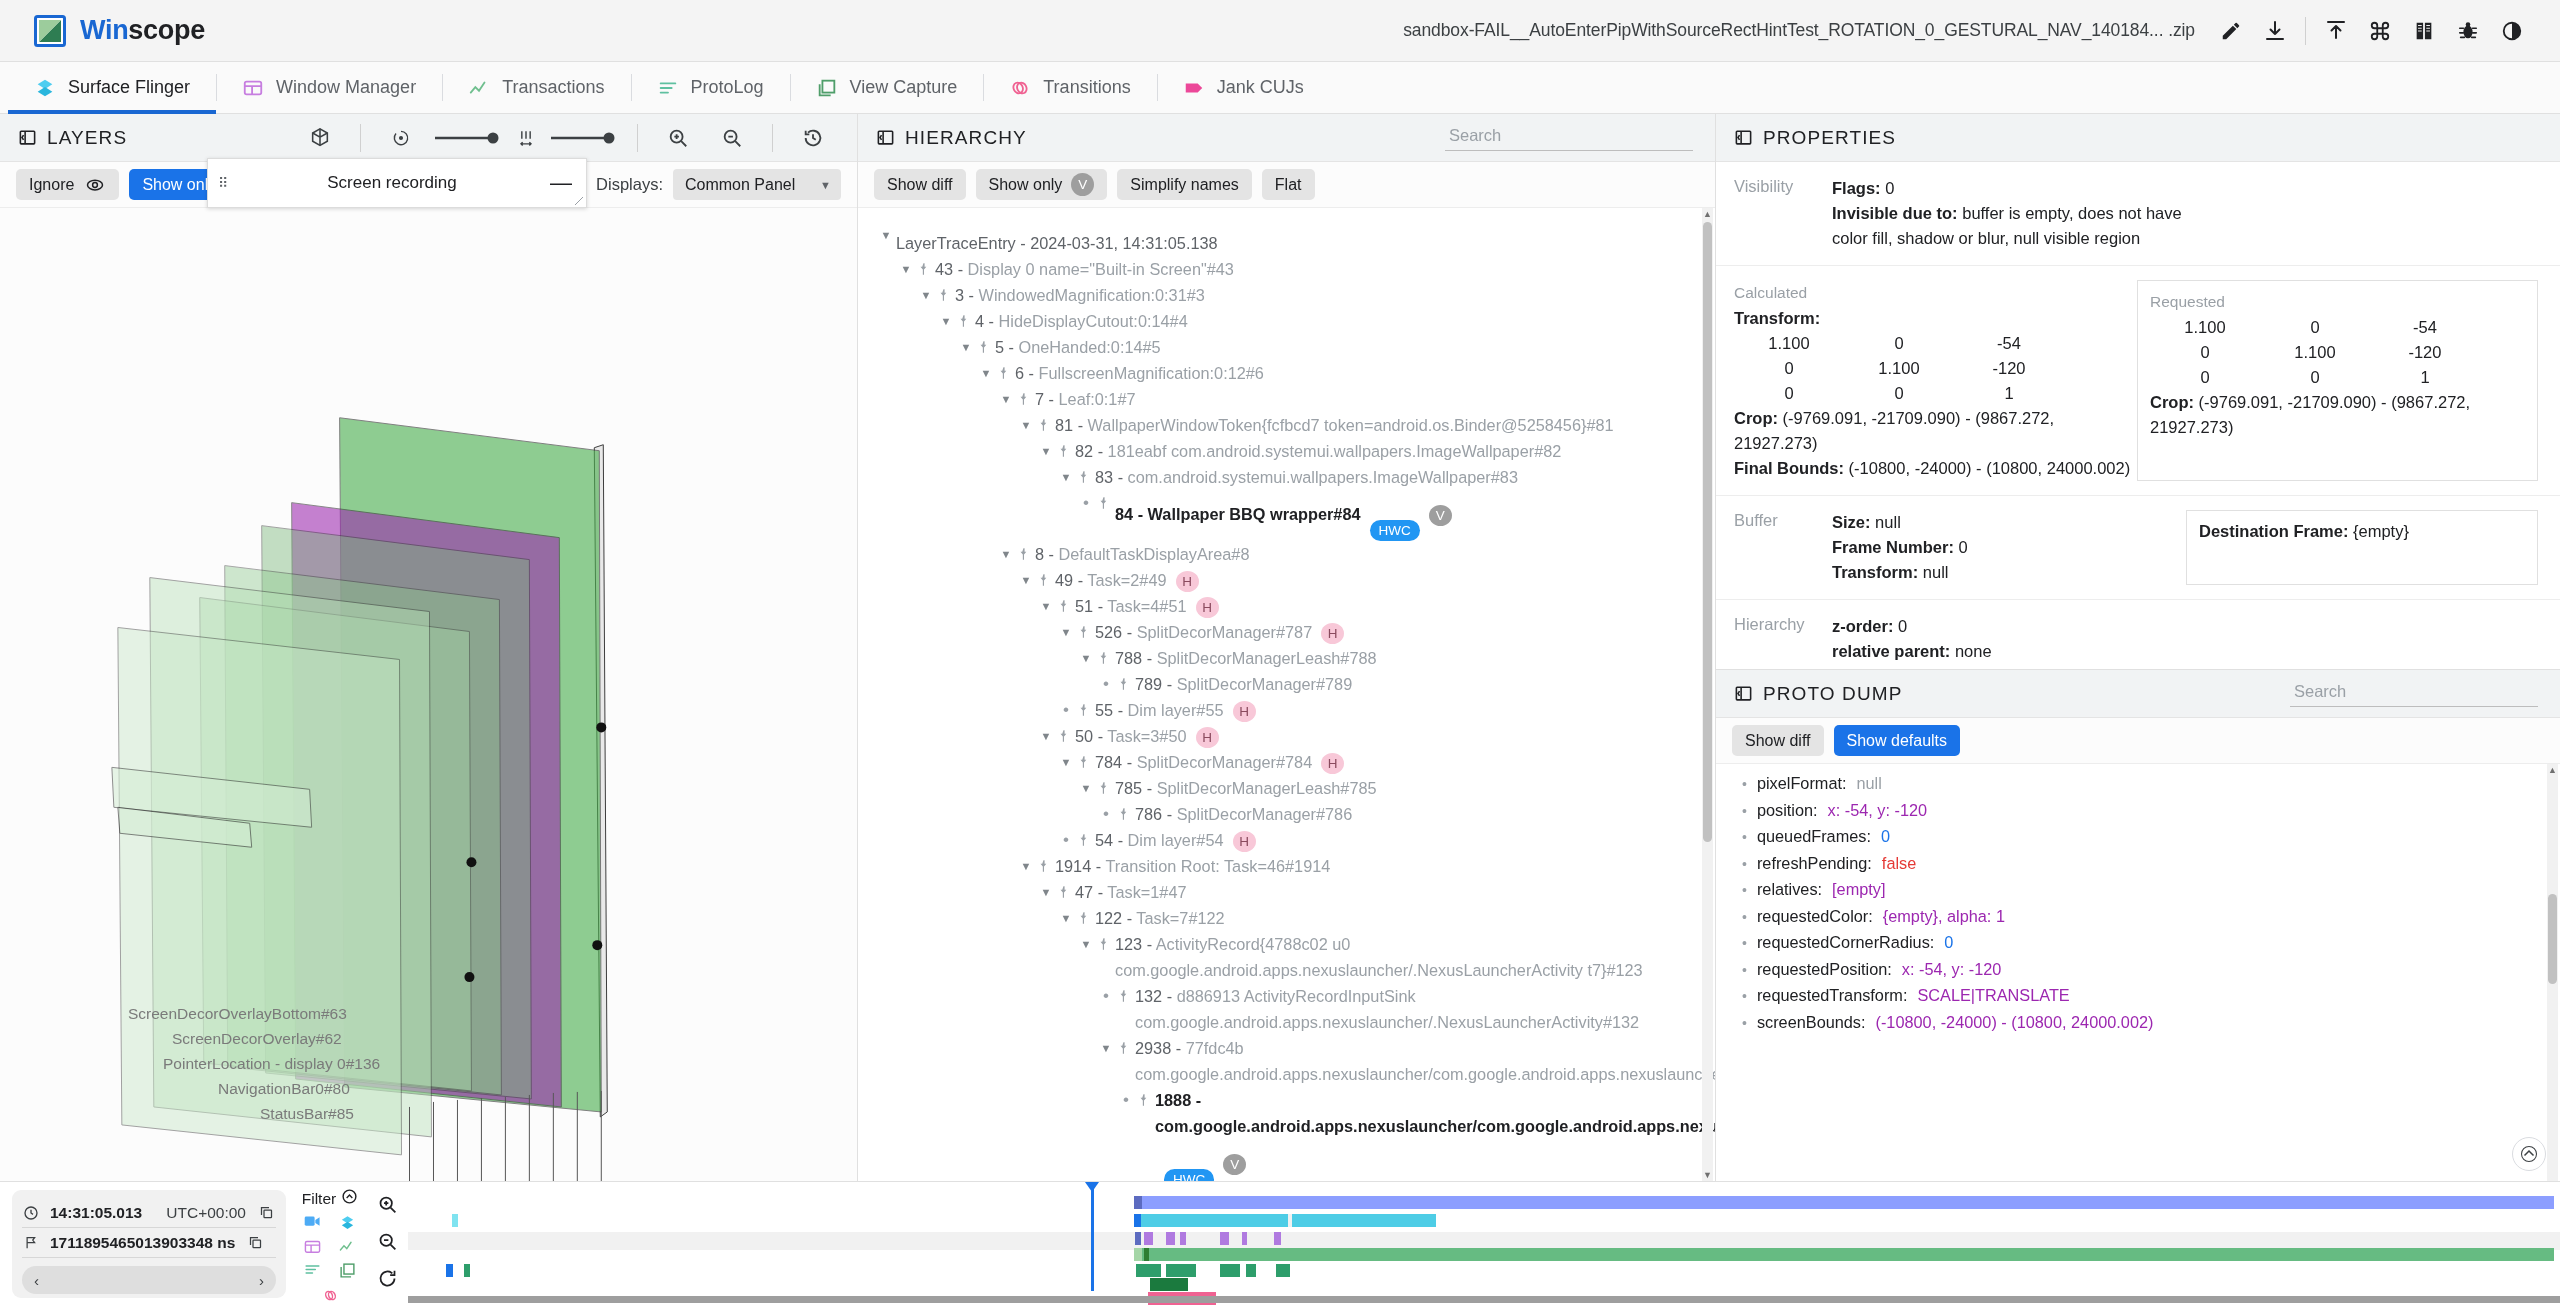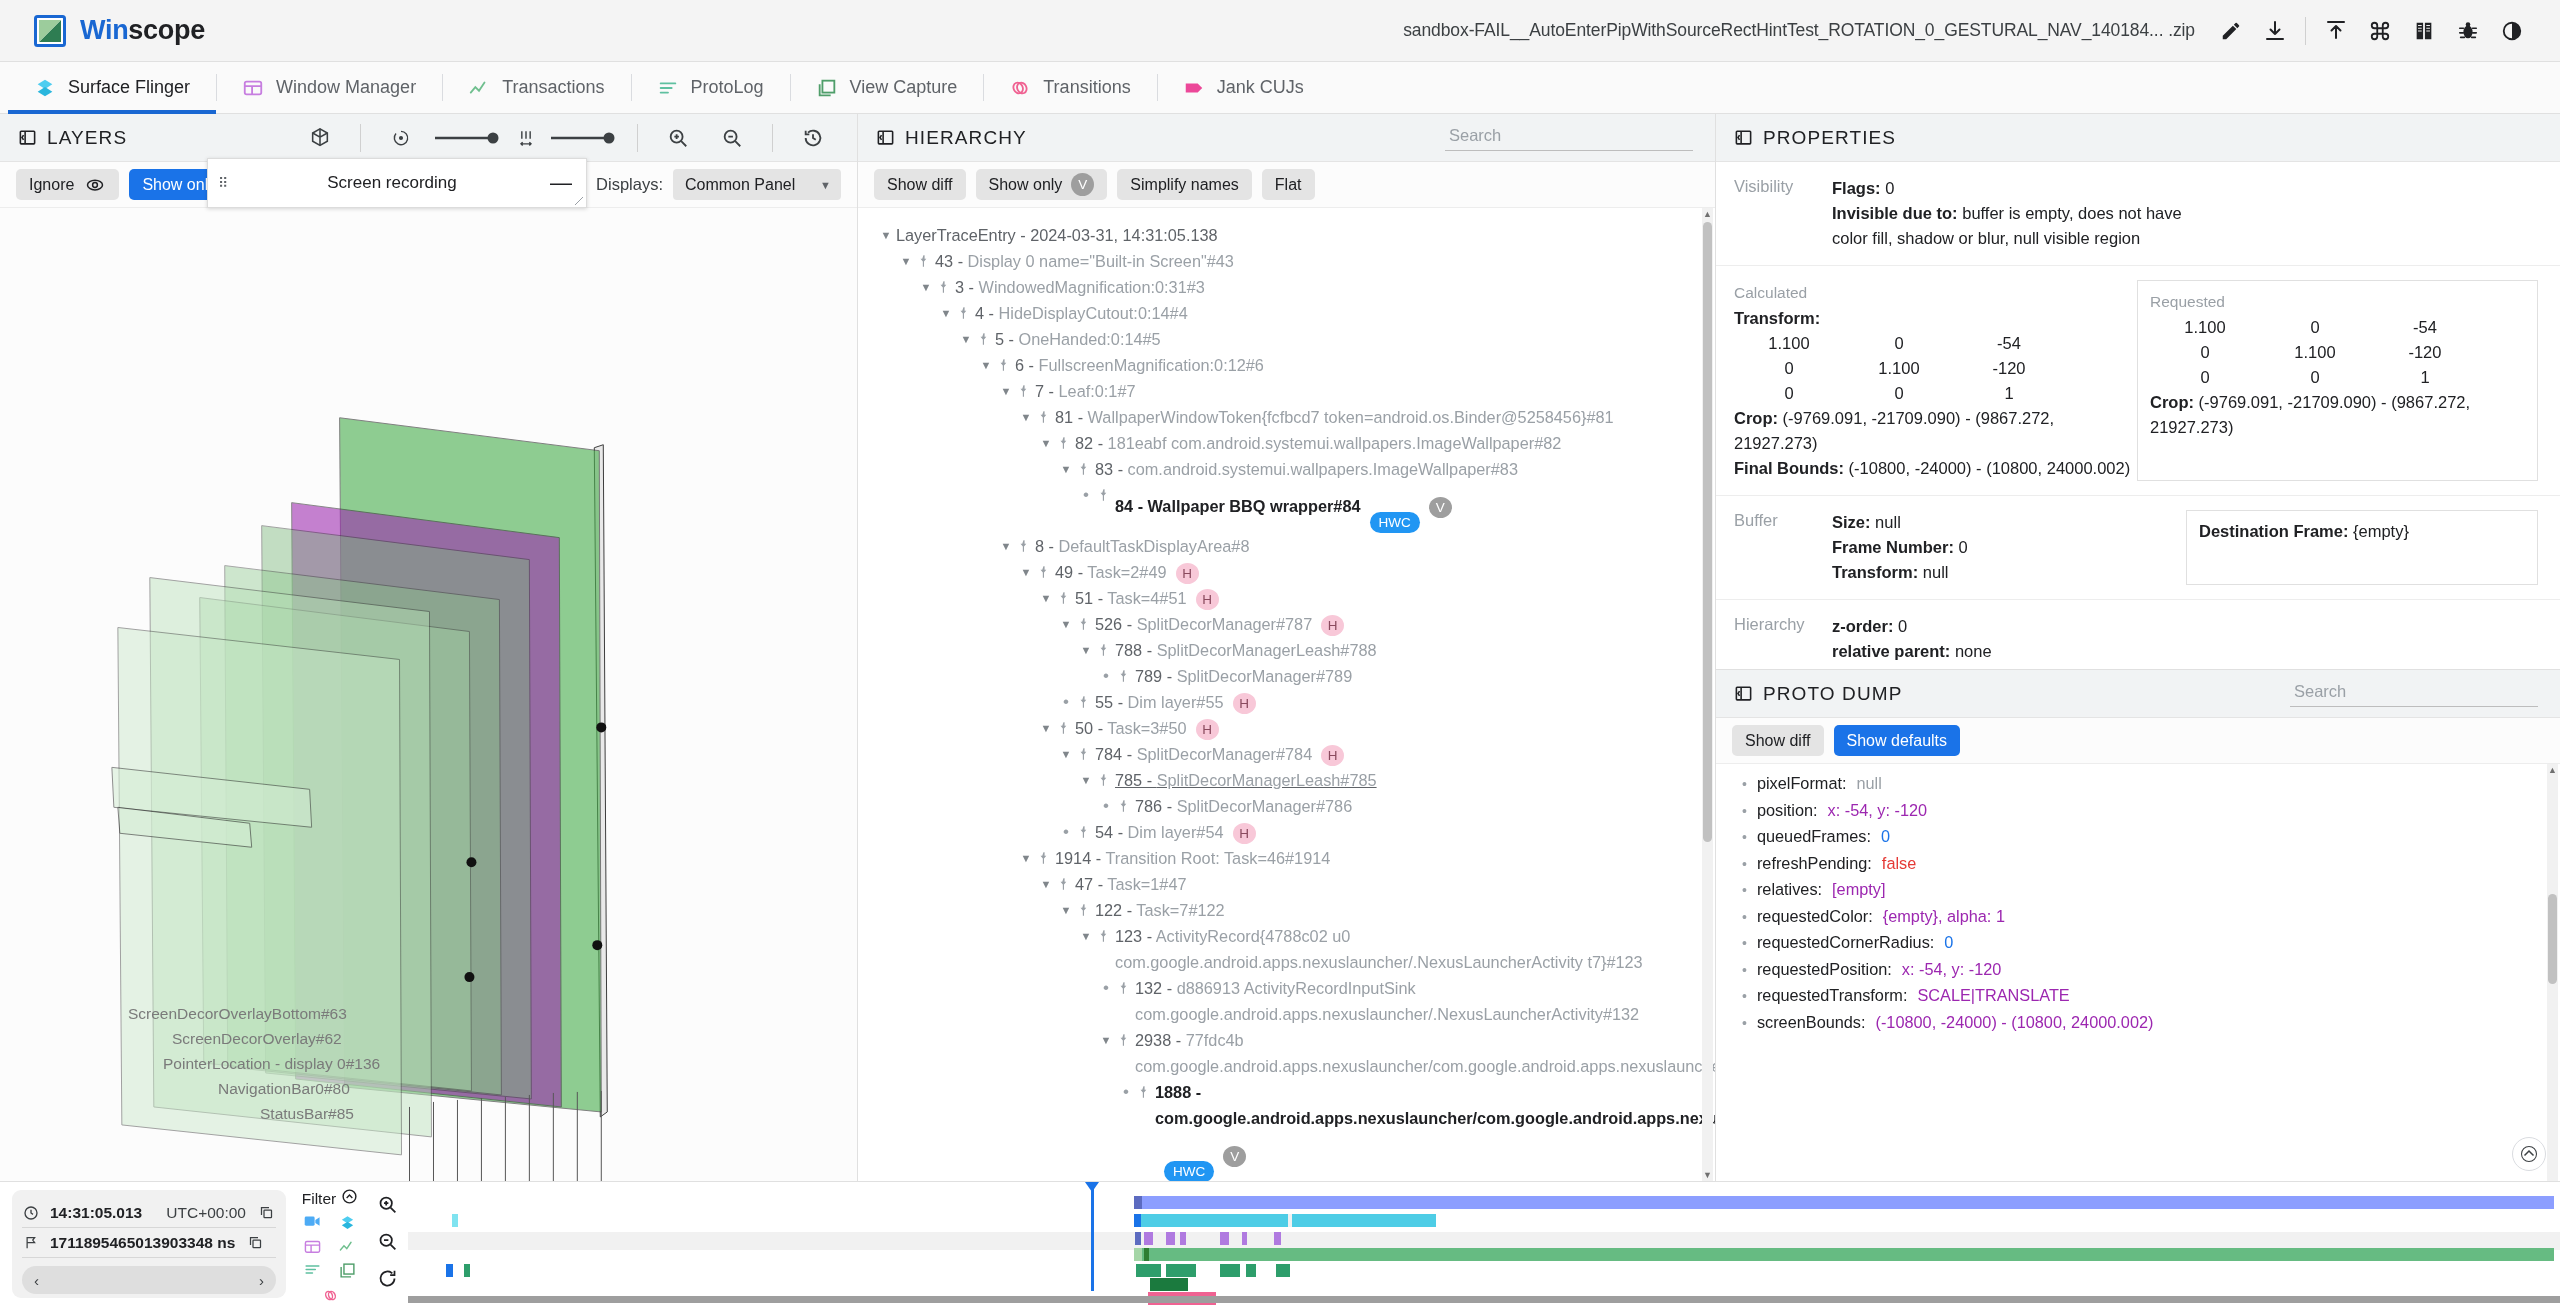--- a/index.html
+++ b/index.html
@@ -509,21 +509,21 @@
 
       <div class="tree" id="tree">
         <div class="scrollbar-v">
           <div class="sb-arrow" style="top:0">▲</div>
           <div class="thumb" style="top:14px; height:620px;"></div>
           <div class="sb-arrow" style="bottom:0">▼</div>
         </div>
       <div class="trow">
             <span class="ind" style="width: 0px;"></span>
             <span class="arrow">▼</span>
-            <span style="max-width: 700px;"><span class="tid">LayerTraceEntry - 2024-03-31, 14:31:05.138</span></span>
+            <span style="max-width: 700px; margin-top: 8px;"><span class="tid">LayerTraceEntry - 2024-03-31, 14:31:05.138</span></span>
           </div>
           <div class="trow">
             <span class="ind" style="width: 20px;"></span>
             <span class="arrow">▼</span>
             <span class="pin">
               <svg width="14" height="14" viewBox="0 0 24 24" fill="currentColor">
                 <path d="M11 2h2v6h3l-4 5v9h-2v-9l-4-5h3z"></path>
               </svg>
             </span>
             <span style="max-width: 700px;"><span class="tid">43 - </span><span class="tlabel">Display 0 name="Built-in Screen"#43</span></span>
@@ -709,21 +709,21 @@
             <span style="max-width: 700px;"><span class="tid">784 - </span><span class="tlabel">SplitDecorManager#784</span><span class="tag h">H</span></span>
           </div>
           <div class="trow">
             <span class="ind" style="width: 200px;"></span>
             <span class="arrow">▼</span>
             <span class="pin">
               <svg width="14" height="14" viewBox="0 0 24 24" fill="currentColor">
                 <path d="M11 2h2v6h3l-4 5v9h-2v-9l-4-5h3z"></path>
               </svg>
             </span>
-            <span style="max-width: 700px; text-decoration: underline;"><span class="tid">785 - </span><span class="tlabel">SplitDecorManagerLeash#785</span></span>
+            <span style="max-width: 700px;"><span class="tid">785 - </span><span class="tlabel">SplitDecorManagerLeash#785</span></span>
           </div>
           <div class="trow">
             <span class="ind" style="width: 220px;"></span>
             <span class="arrow dot">•</span>
             <span class="pin">
               <svg width="14" height="14" viewBox="0 0 24 24" fill="currentColor">
                 <path d="M11 2h2v6h3l-4 5v9h-2v-9l-4-5h3z"></path>
               </svg>
             </span>
             <span style="max-width: 700px;"><span class="tid">786 - </span><span class="tlabel">SplitDecorManager#786</span></span>

